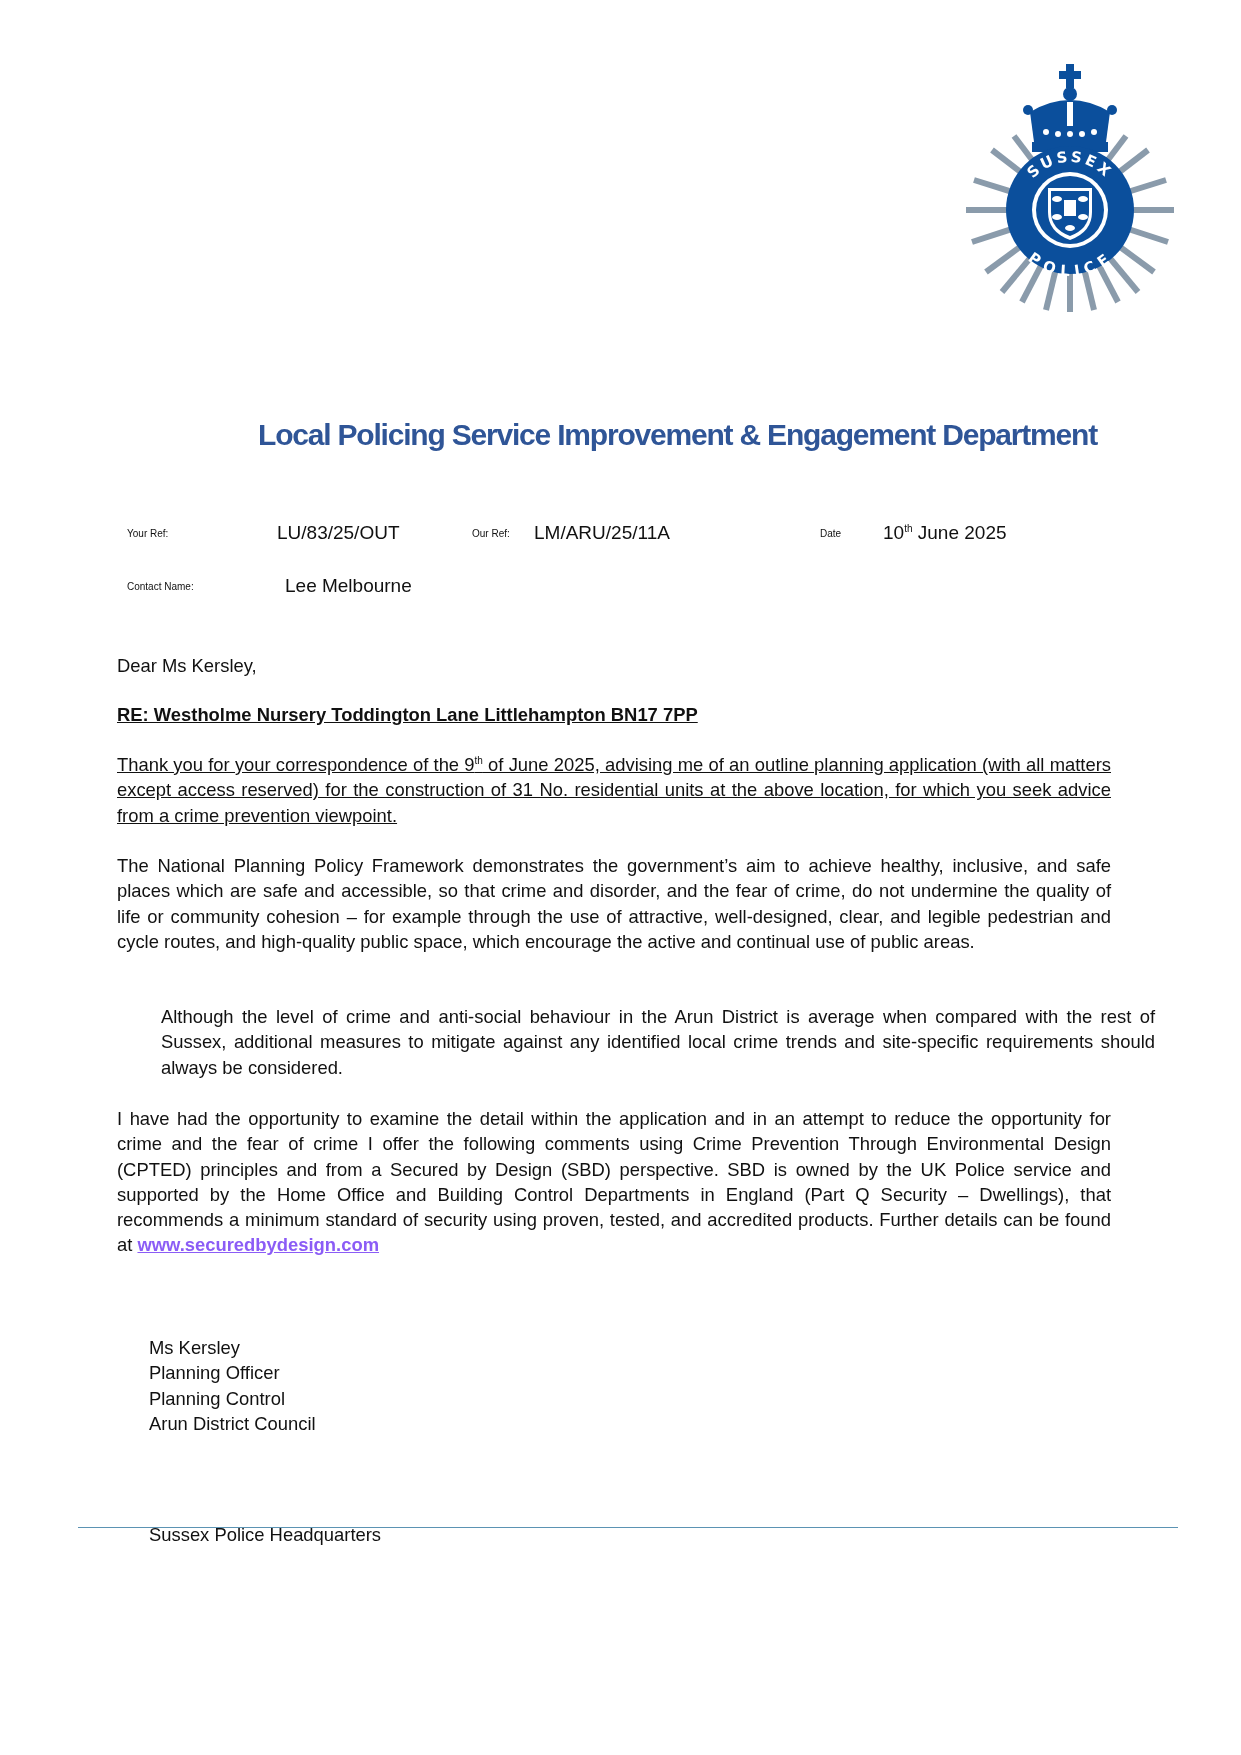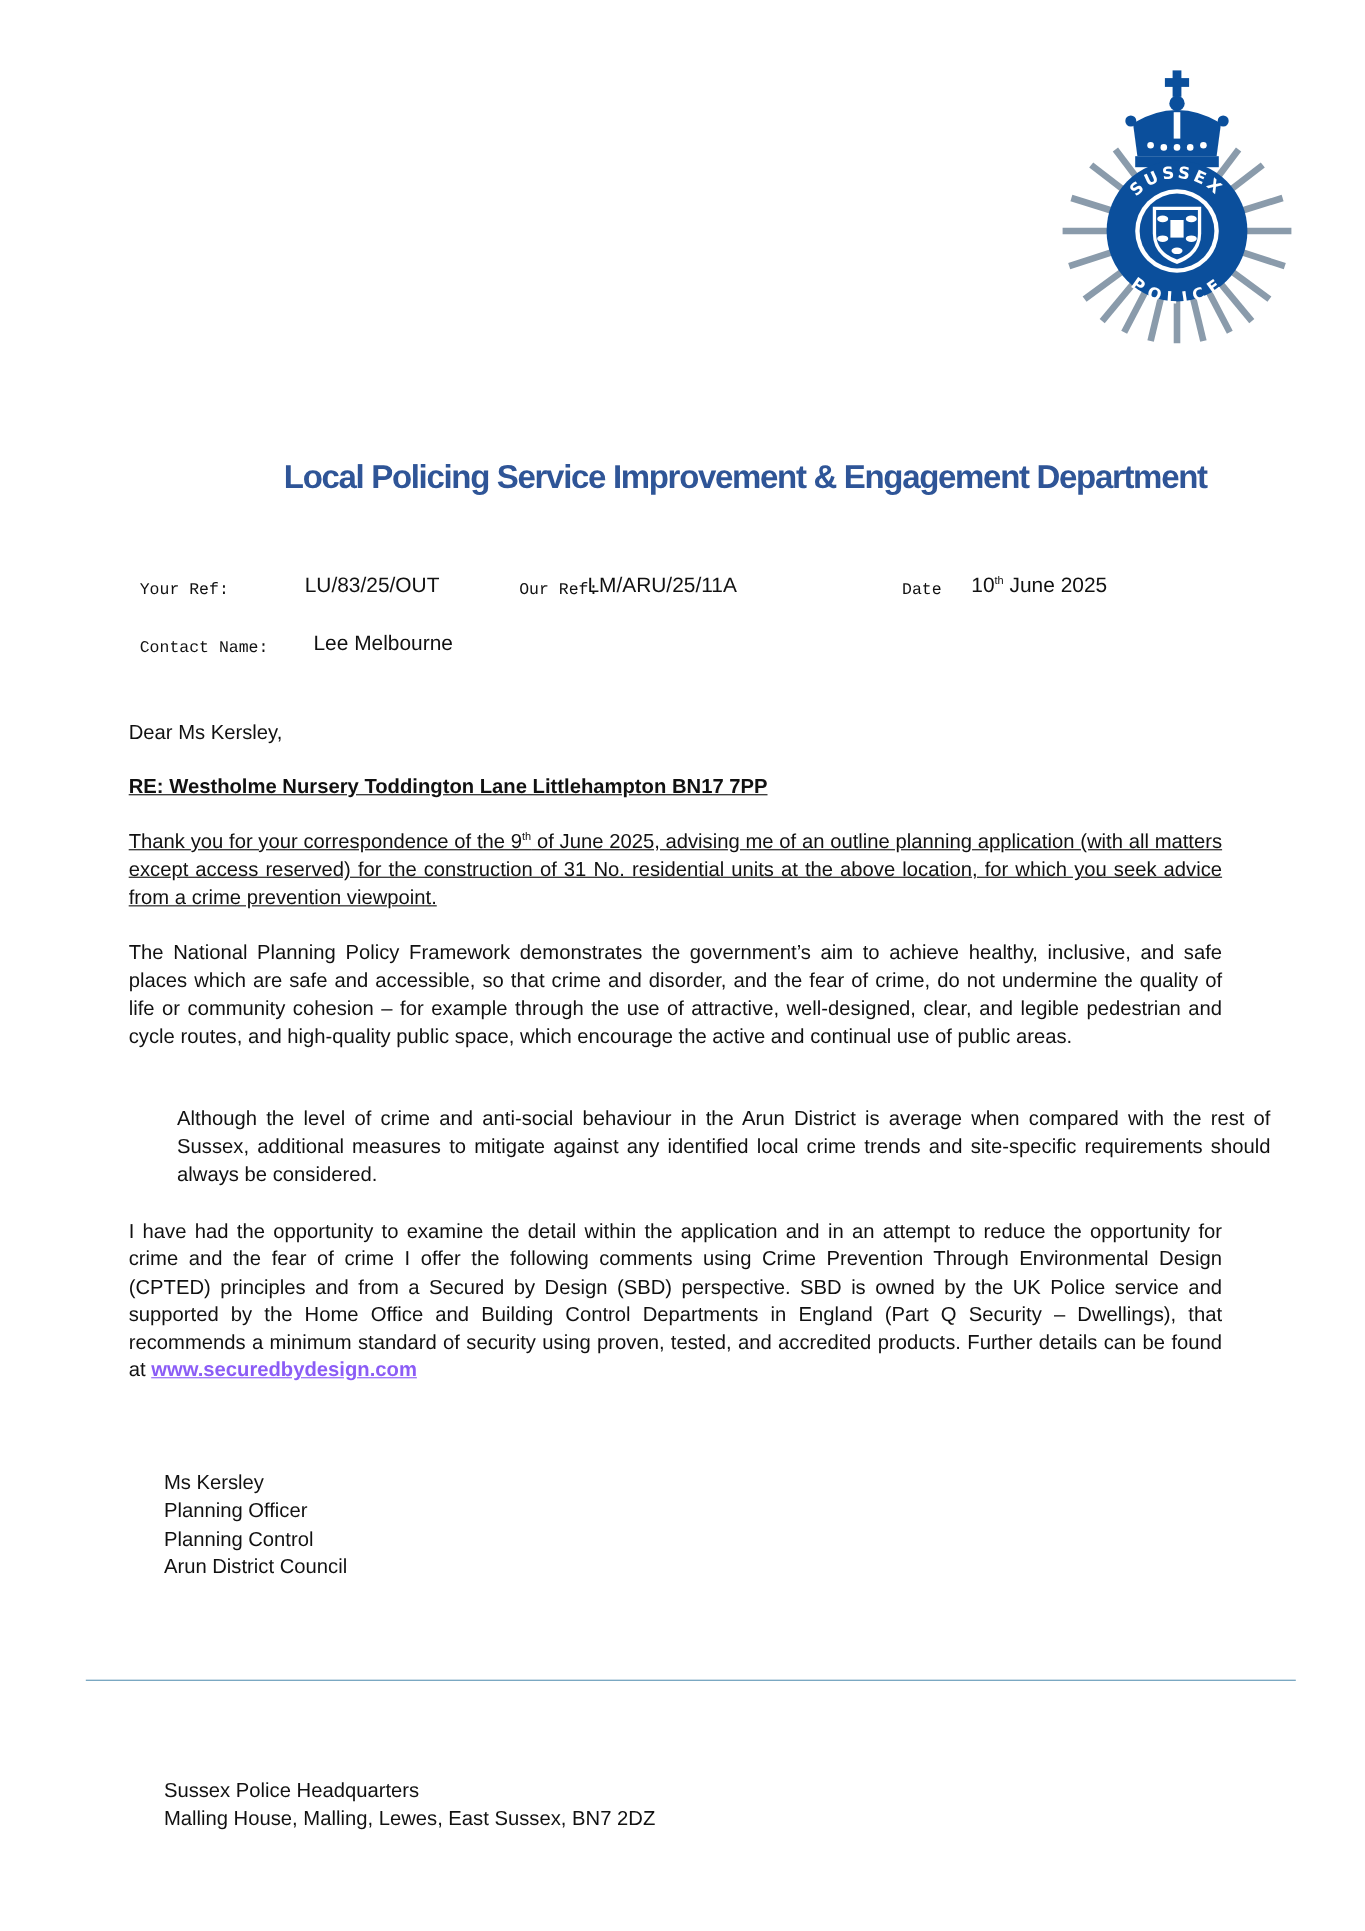--- a/index.html
+++ b/index.html
@@ -6,37 +6,37 @@
     body {
       width: 1241px; height: 1755px; position: relative; overflow: hidden;
       font-family: "Liberation Sans", "DejaVu Sans", sans-serif; color: #111111;
     }
     .crest { position: absolute; left: 962px; top: 62px; width: 216px; height: 254px; }
     .dept-title {
       position: absolute; left: 258px; top: 418px; width: 860px;
       font-family: "Liberation Sans", sans-serif; font-weight: bold;
       font-size: 30px; color: #2f5597; letter-spacing: -1.2px; white-space: nowrap;
     }
-    .ref-label { position: absolute; font-size: 15px; color: #111; font-family: Liberation Mono, monospace; }
+    .ref-label { position: absolute; font-size: 10px; color: #111; }
     .ref-value { position: absolute; font-size: 19px; color: #111; }
     .ref-value sup { font-size: 10px; vertical-align: super; line-height: 0; }
     .letter { position: absolute; left: 117px; width: 994px; font-size: 18.4px; line-height: 25.3px; color: #111; }
     .salutation { top: 653px; }
     .subject { top: 702px; font-weight: bold; text-decoration: underline; }
     .para { text-align: justify; }
     .para sup { font-size: 10px; vertical-align: super; line-height: 0; }
     .p1 { top: 752px; text-decoration: underline; }
     .p2 { top: 853px; }
     .p3 { top: 1004px; margin-left: 44px; }
     .p4 { top: 1106px; }
     .link { color: #8b5cf6; font-weight: bold; text-decoration: underline; cursor: pointer; }
     .recipient { position: absolute; left: 149px; top: 1335px; font-size: 18.4px; line-height: 25.3px; }
     .recipient div { white-space: nowrap; }
     .footer-rule { position: absolute; left: 78px; top: 1527px; width: 1100px; height: 0; border-top: 1.5px solid #5b93b3; }
-    .footer-address { position: absolute; left: 149px; top: 1615px; font-size: 18.4px; line-height: 25.3px; }
+    .footer-address { position: absolute; left: 149px; top: 1522px; font-size: 18.4px; line-height: 25.3px; text-align: right; }
   </style>
 </head>
 <body>
 
 <div class="crest">
   <svg width="216" height="254" viewBox="0 0 216 254" xmlns="http://www.w3.org/2000/svg">
     <defs>
       <path id="topArc" d="M 60 148 A 48 48 0 0 1 156 148" fill="none"></path>
       <path id="botArc" d="M 56 150 A 52 52 0 0 0 160 150" fill="none"></path>
     </defs>
@@ -133,14 +133,13 @@
 <div class="recipient">
   <div>Ms Kersley</div>
   <div>Planning Officer</div>
   <div>Planning Control</div>
   <div>Arun District Council</div>
 </div>
 
 <div class="footer-rule"></div>
 <div class="footer-address">
   <div>Sussex Police Headquarters</div>
-  <div>Malling House, Malling, Lewes, East Sussex, BN7 2DZ</div>
 </div>
 
 </body></html>

